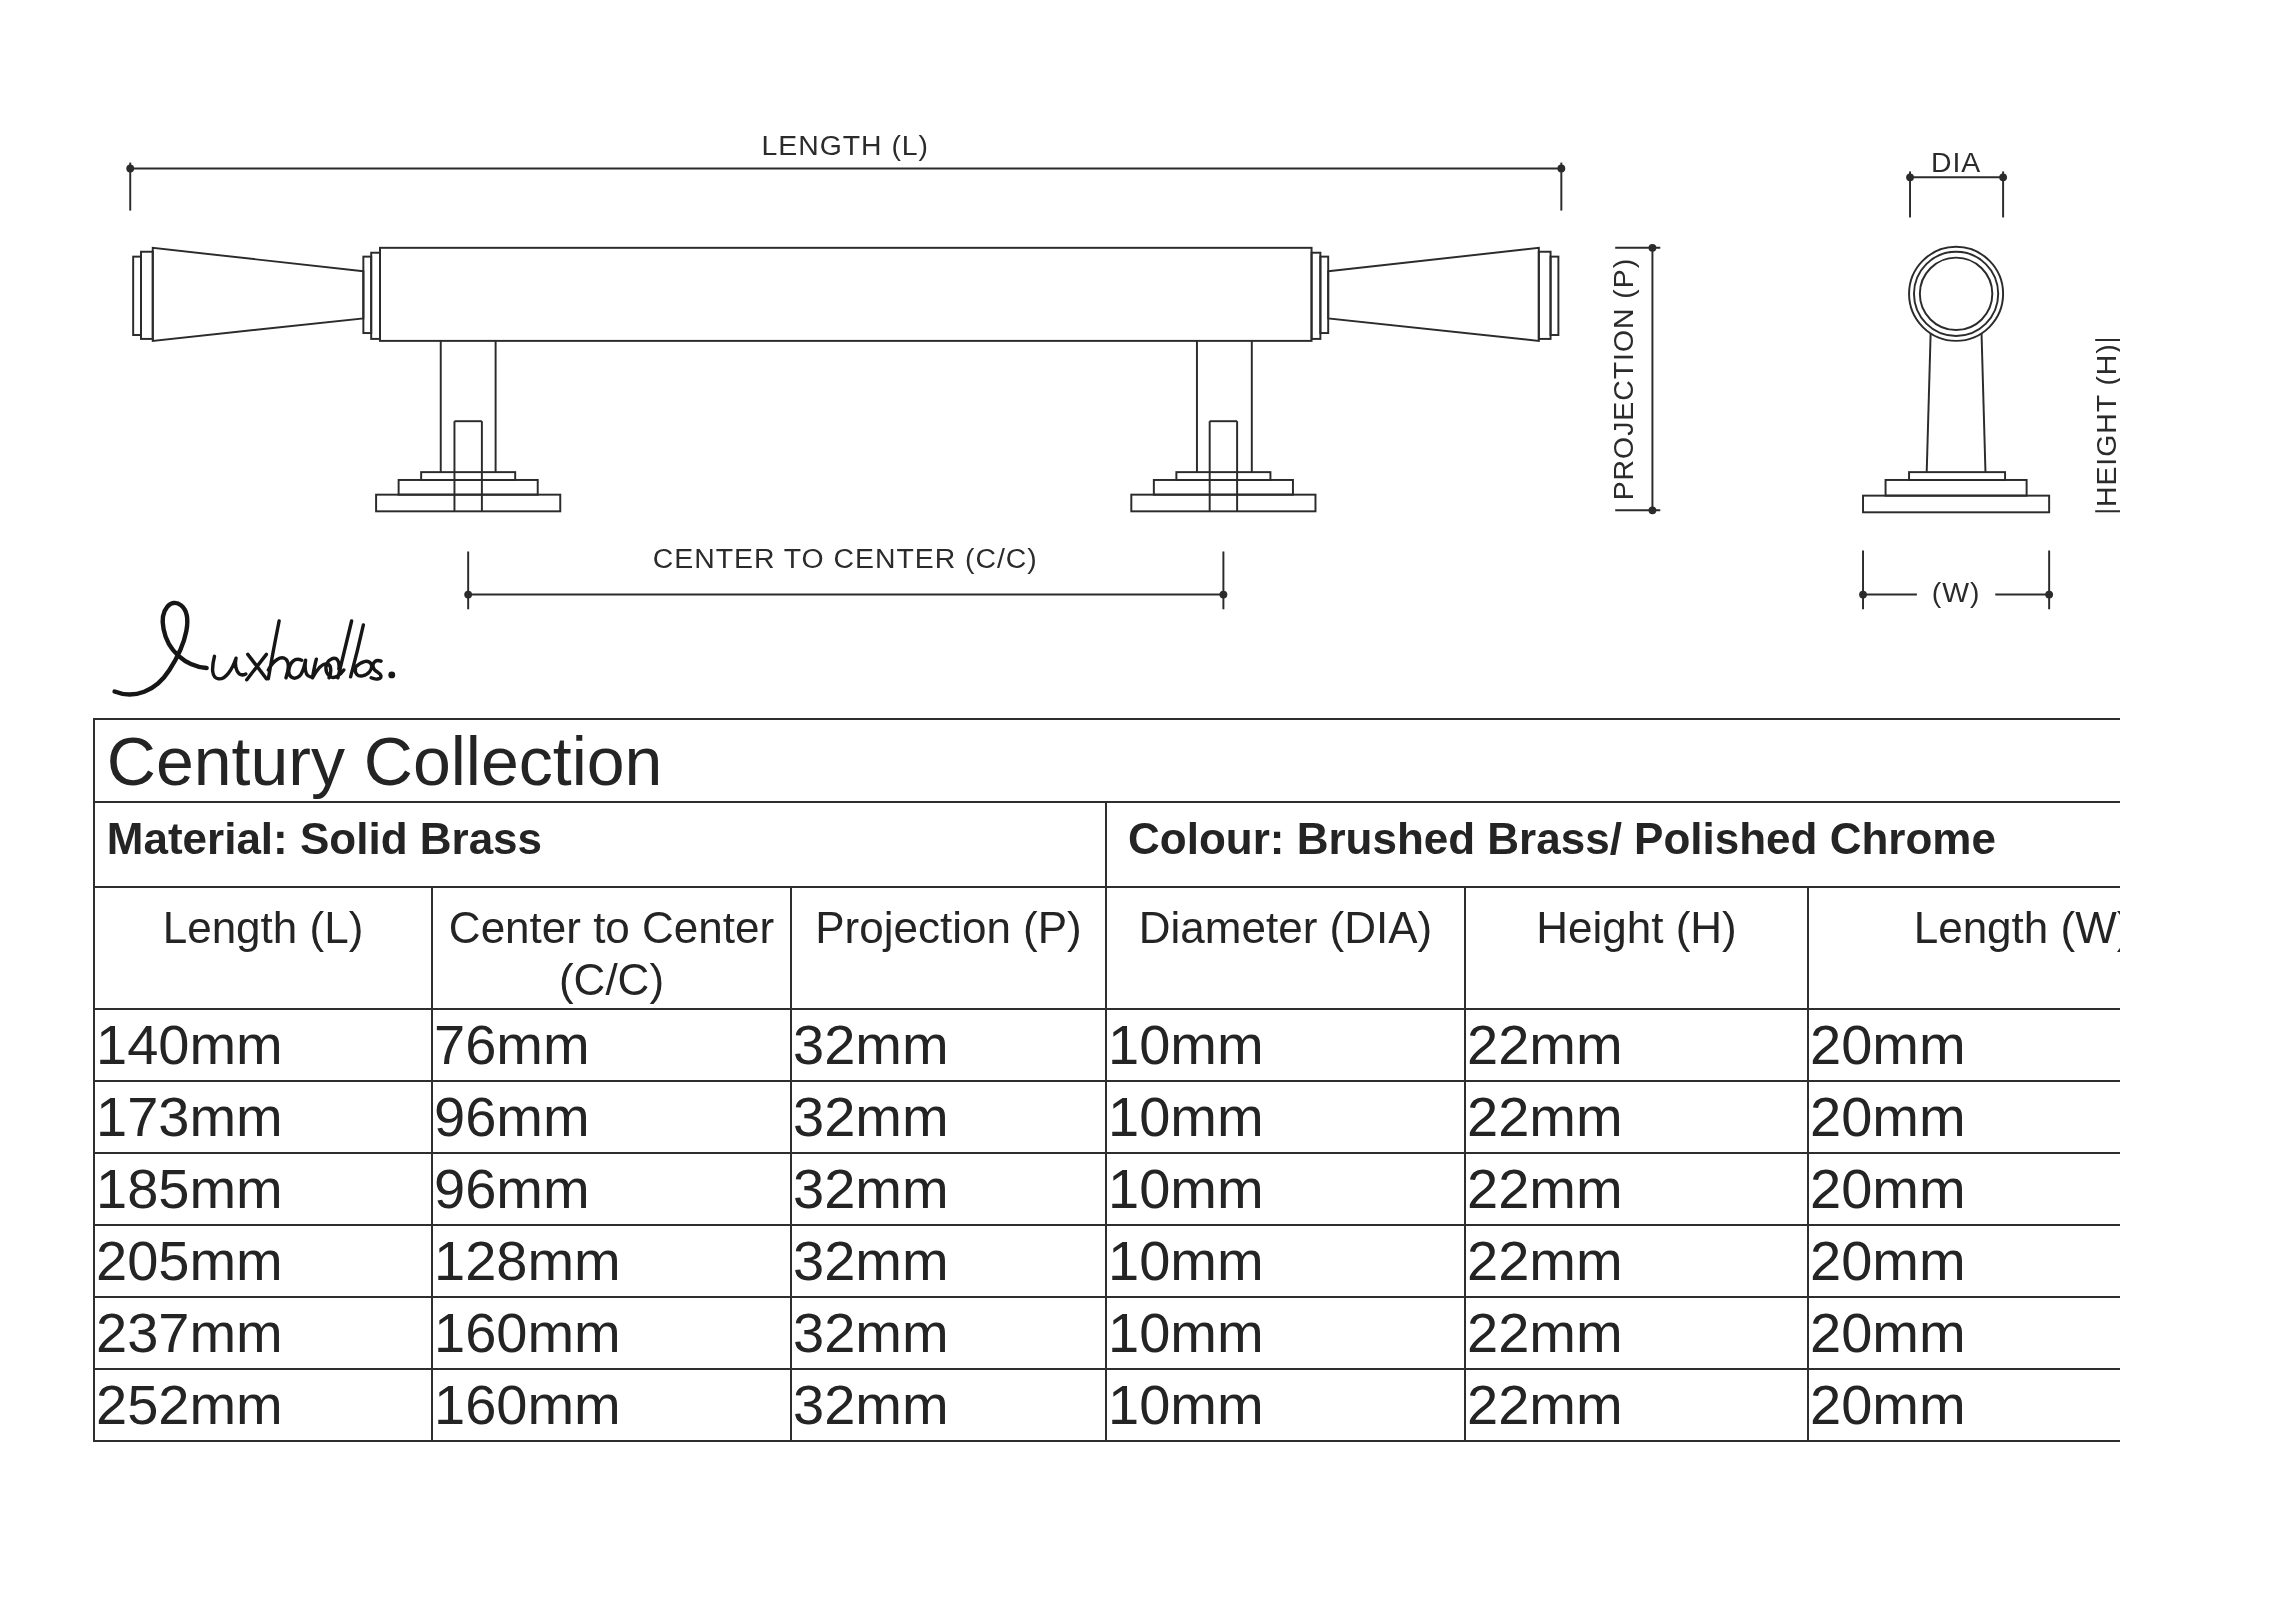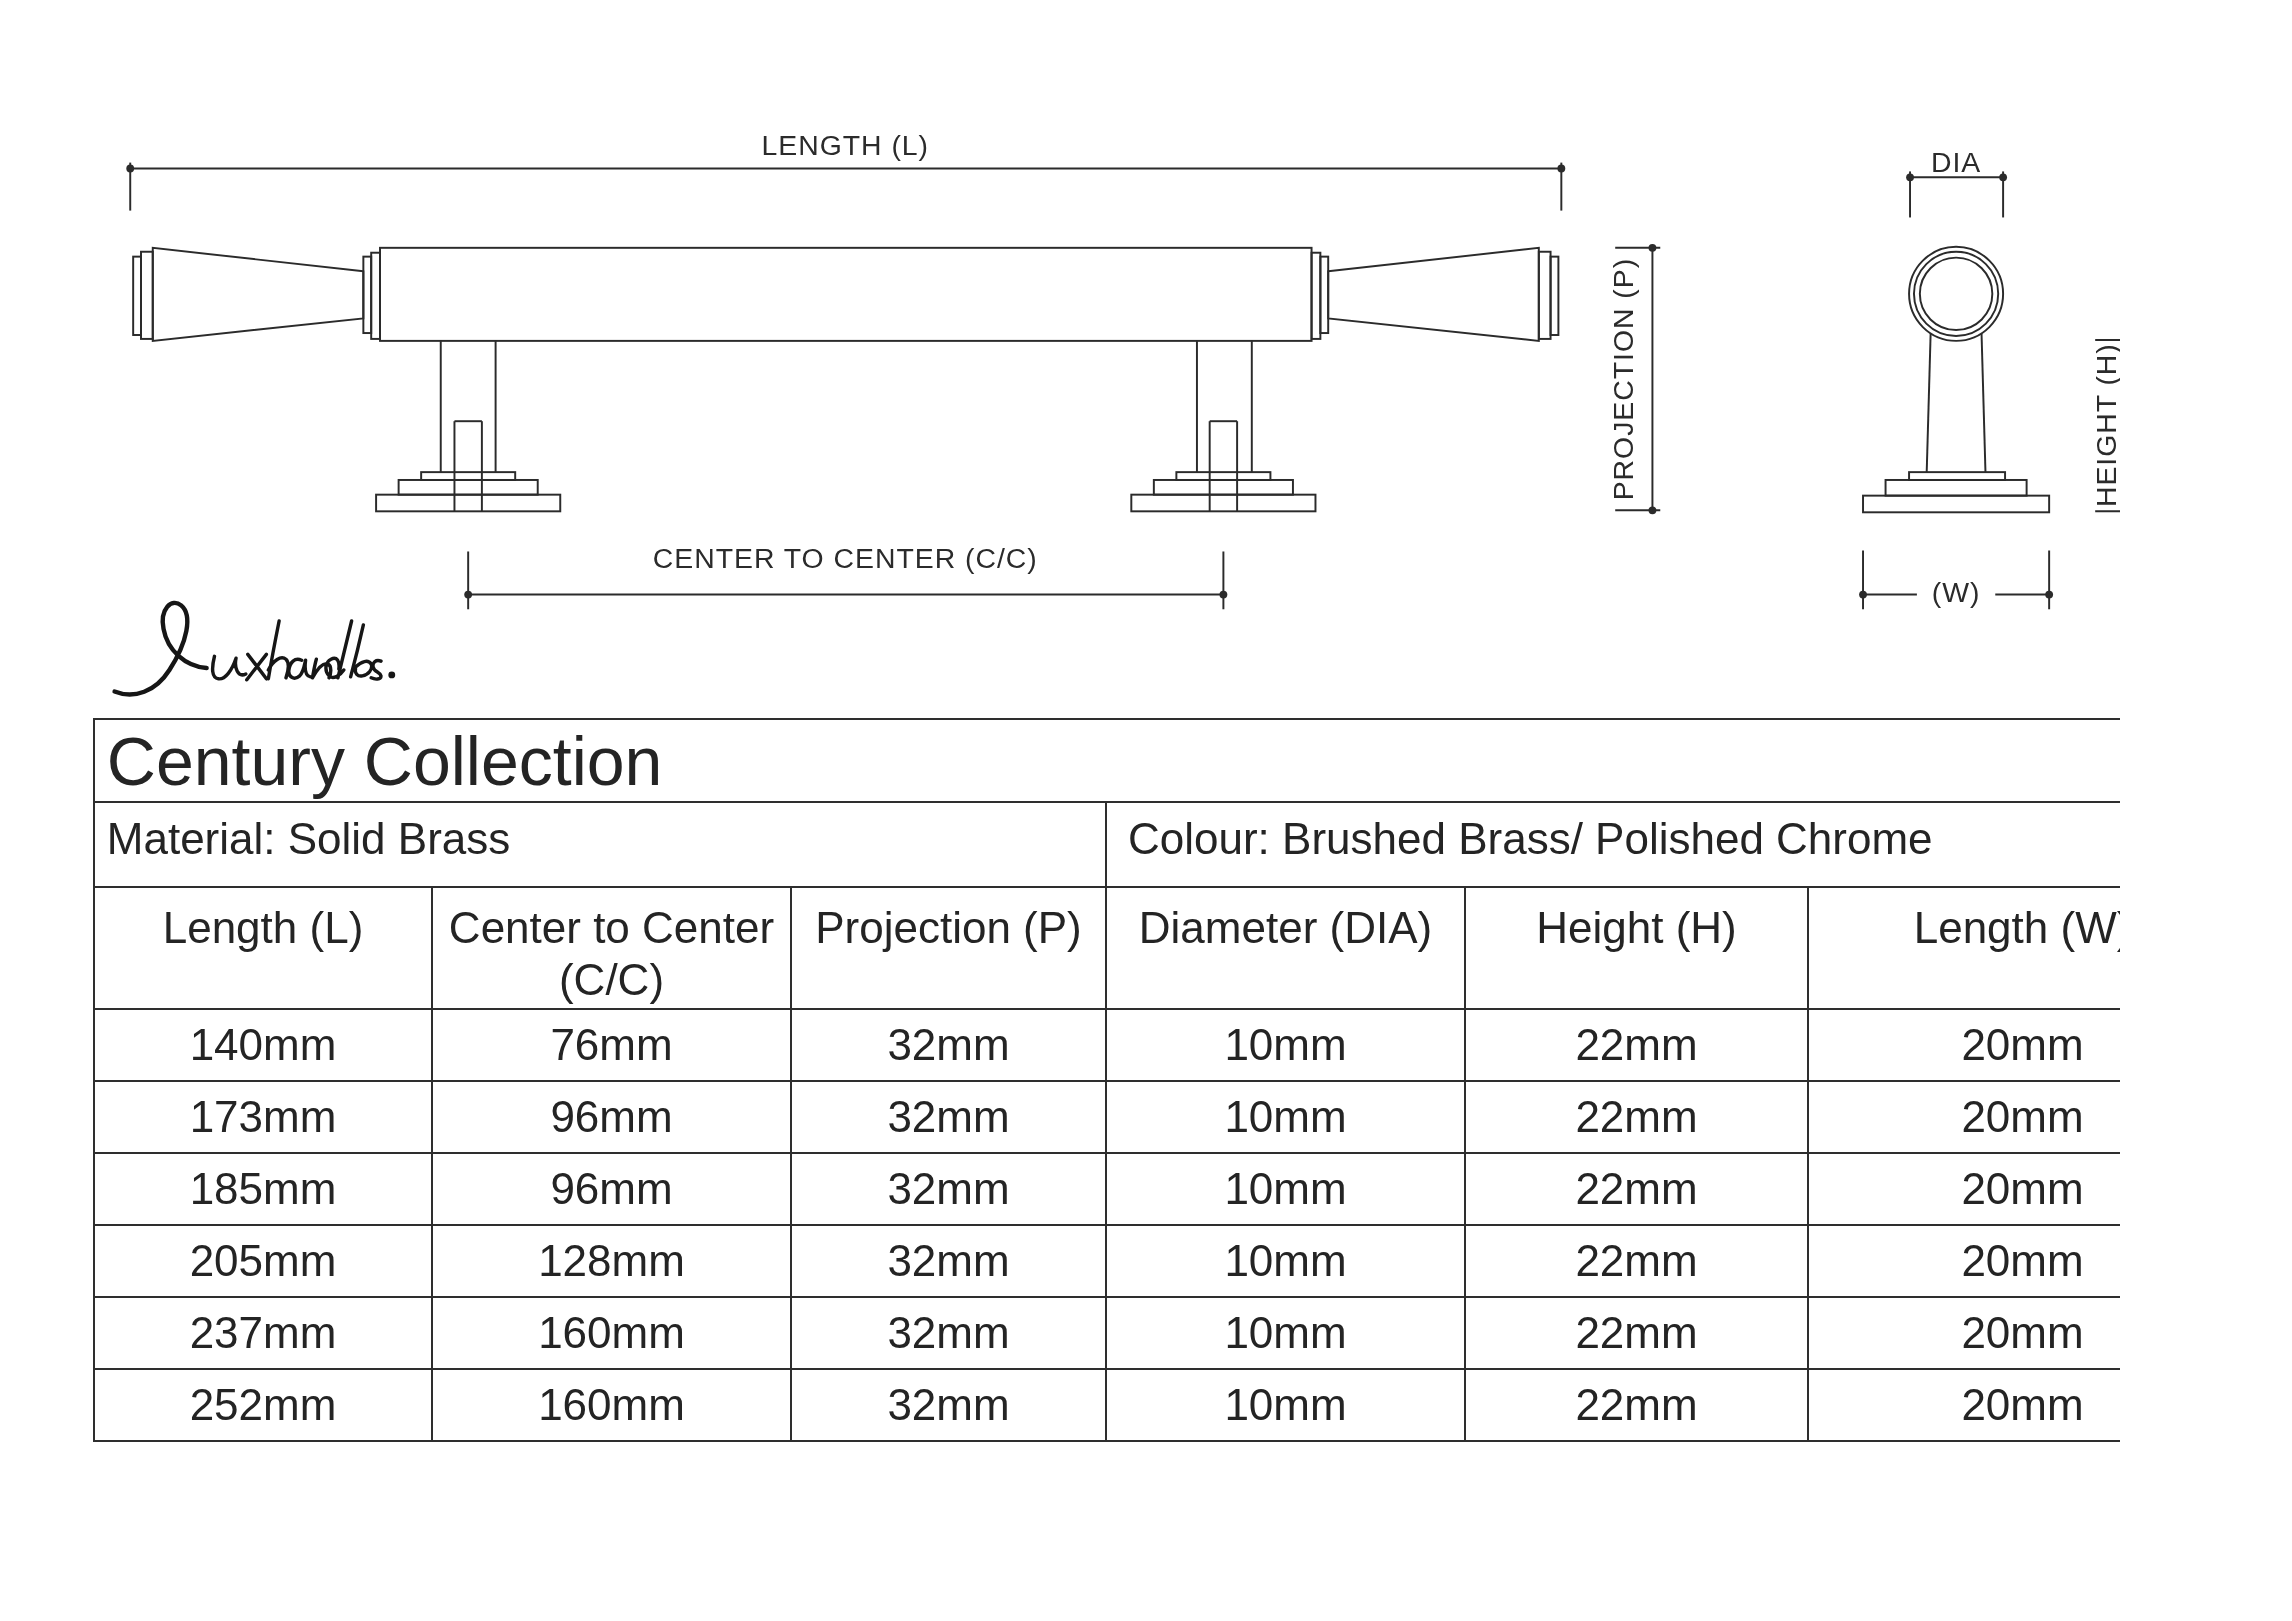--- a/index.html
+++ b/index.html
@@ -32,40 +32,40 @@
     border:2px solid #2e2e2e;
     overflow:hidden;
   }
   .row-title{height:83px;}
   .row-title td{
     font-size:68px;
     padding:0 0 0 11.8px;
     vertical-align:middle;
     line-height:1;
   }
-  .row-meta{height:85px;}
+  .row-meta{height:85px;font-weight:bold;}
   .row-meta td{
     font-size:44px;
     vertical-align:top;
     padding:11.8px 0 0 11.8px;
     line-height:1.1;
   }
   .row-meta td.colour-cell{padding-left:21px;}
   .row-head{height:120px;}
   .row-head td{
     font-size:44px;
     text-align:center;
     vertical-align:top;
     padding-top:13.7px;
     line-height:1.2;
   }
   .spec-table tbody tr{height:72px;}
   .spec-table tbody td{
-    font-size:44px;
-    text-align:center;
+    font-size:56px;
+    text-align:left;
     vertical-align:middle;
     line-height:1;
   }
 </style>
 </head>
 <body>
 
 <div class="page">
 
   <svg class="drawing-svg" width="2293" height="718" viewBox="0 0 2339 733" fill="none" stroke="#2b2b2b" stroke-width="2">

